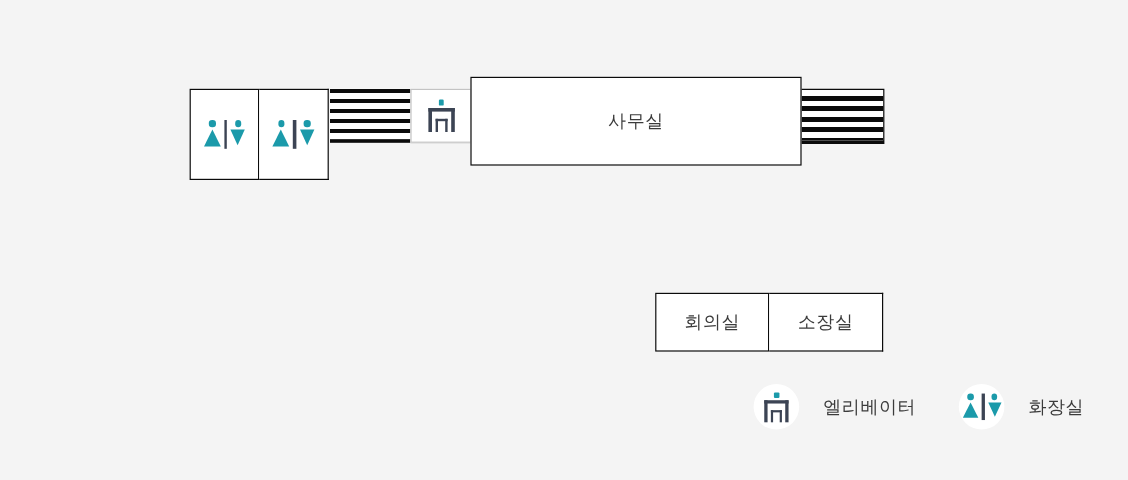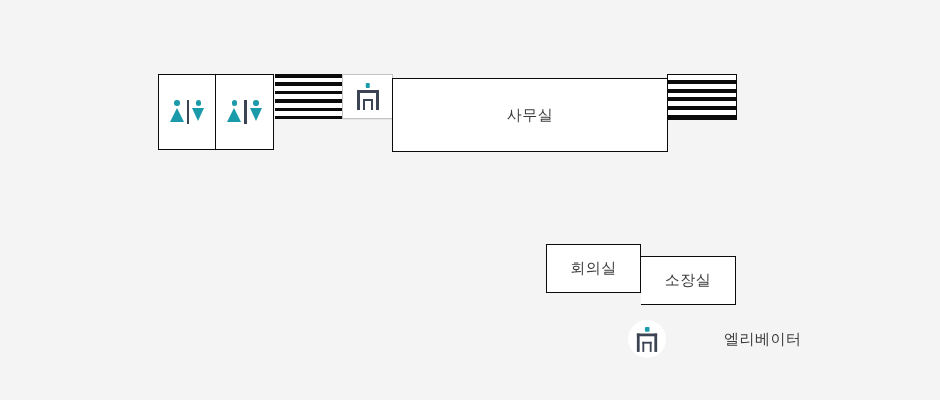--- a/index.html
+++ b/index.html
@@ -47,33 +47,33 @@
 
   
   .elev-icon{position:relative;width:24px;height:27px;}
   .elev-dot{position:absolute;top:0;left:50%;transform:translateX(-50%);
             width:4.5px;height:4.5px;background:var(--teal);border-radius:1px;}
   .elev-outer{position:absolute;top:7px;left:1px;right:1px;bottom:0;
               border:3px solid var(--slate);border-bottom:none;box-sizing:border-box;}
   .elev-inner{position:absolute;bottom:0;left:50%;transform:translateX(-50%);
               width:10px;height:11px;border:2.5px solid var(--slate);border-bottom:none;box-sizing:border-box;}
 
-  .office{left:392px;top:78px;width:276px;height:74px;z-index:2;}
+  .office{left:392px;top:64px;width:276px;height:74px;z-index:2;}
 
   .rooms-block{position:absolute;left:546px;top:244px;display:flex;}
   .rooms-cell{width:95px;height:49px;background:var(--fill);border:1.5px solid var(--line);
               box-sizing:border-box;display:flex;align-items:center;justify-content:center;}
-  .rooms-cell + .rooms-cell{border-left:none;margin-top:12px;}
+  .rooms-cell + .rooms-cell{border-left:none;}
 
   
   .legend-item{position:absolute;display:flex;align-items:center;}
   .legend-circle{width:38px;height:38px;border-radius:50%;background:#fff;
                  display:flex;align-items:center;justify-content:center;}
   .legend-label{font-size:15px;color:var(--text);margin-left:20px;letter-spacing:0.5px;}
-  .legend-elevator{left:628px;top:320px;gap:38px;}
+  .legend-elevator{left:628px;top:320px;}
   .legend-restroom{left:799px;top:320px;}
   .legend-circle .wc-icon{transform:scale(0.92);}
   .legend-circle .elev-icon{transform:scale(0.92);}
 </style>
 </head>
 <body>
 
 <div class="stage">
 
   <div class="wc-block">
@@ -134,14 +134,30 @@
     <span class="legend-circle">
       <span class="elev-icon">
         <span class="elev-dot"></span>
         <span class="elev-outer"></span>
         <span class="elev-inner"></span>
       </span>
     </span>
     <span class="legend-label">엘리베이터</span>
   </div>
 
+  <div class="legend-item legend-restroom">
+    <span class="legend-circle">
+      <span class="wc-icon">
+        <span class="wc-person">
+          <span class="wc-head"></span>
+            <span class="wc-body-f"></span>
+        </span>
+        <span class="wc-divider"></span>
+        <span class="wc-person">
+          <span class="wc-head"></span>
+            <span class="wc-body-m"></span>
+        </span>
+      </span>
+    </span>
+    <span class="legend-label">화장실</span>
+  </div>
 
 </div>
 
 </body></html>

